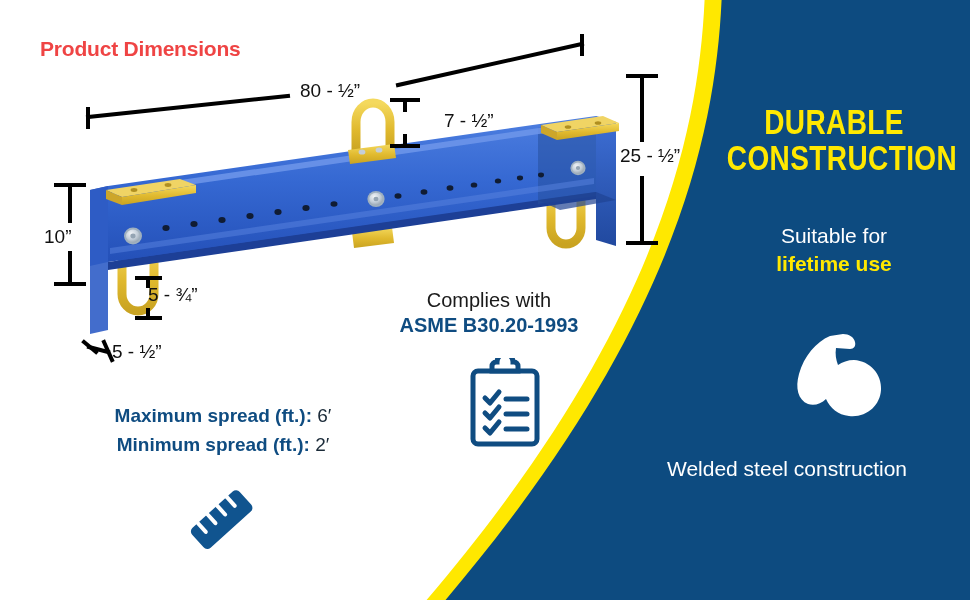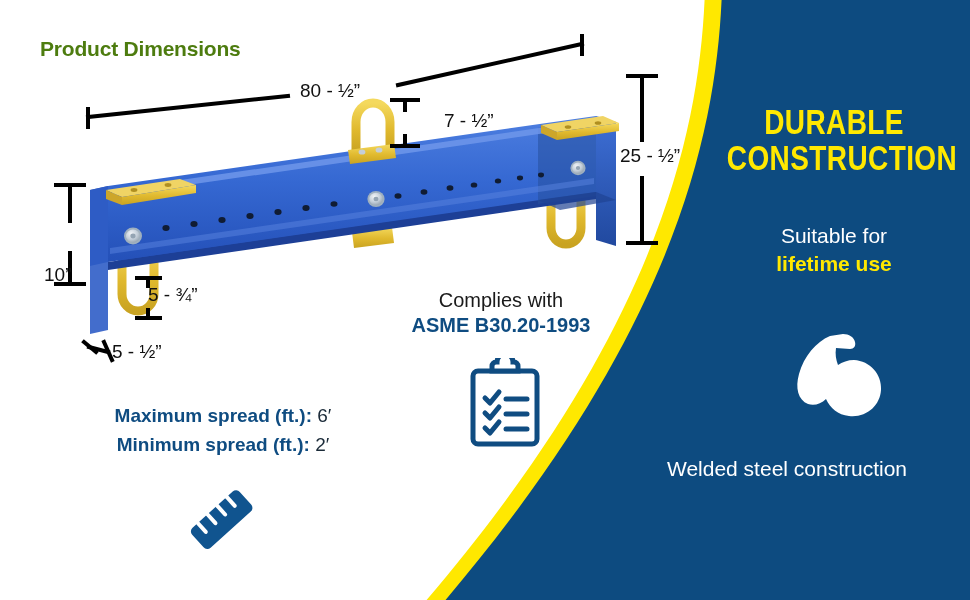--- a/index.html
+++ b/index.html
@@ -11,34 +11,34 @@
   }
   .canvas{position:relative;width:970px;height:600px;overflow:hidden;background:#fff;}
 
   
   .right-panel{position:absolute;inset:0;pointer-events:none;}
   .right-panel svg{display:block;width:970px;height:600px;}
 
   
   .prod-title{
     position:absolute;left:40px;top:37px;
-    font-size:21px;font-weight:bold;color:#4d7c0f;
+    font-size:21px;font-weight:bold;color:#ef4444;
     letter-spacing:-0.2px;
   }
 
   .dim-label{position:absolute;color:#111;font-size:19px;white-space:nowrap;}
   .dim-80{left:300px;top:80px;font-size:19px;}
   .dim-75{left:396px;top:110px;margin-left:48px;}
   .dim-25{left:620px;top:145px;}
-  .dim-10{left:44px;top:226px;margin-top:38px;}
+  .dim-10{left:44px;top:226px;}
   .dim-534{left:148px;top:284px;}
   .dim-512{left:112px;top:341px;}
 
   
-  .complies{position:absolute;left:396px;top:288px;width:210px;text-align:center;}
+  .complies{position:absolute;left:384px;top:288px;width:210px;text-align:center;}
   .complies .l1{font-size:20px;color:#1a1a1a;line-height:1.2;}
   .complies .l2{font-size:20px;color:#0f4c81;font-weight:bold;line-height:1.35;white-space:nowrap;}
 
   .clipboard{position:absolute;left:466px;top:358px;}
 
   
   .spread{position:absolute;left:78px;top:402px;width:290px;text-align:center;}
   .spread .row{font-size:19px;line-height:1.5;white-space:nowrap;}
   .spread .lbl{color:#0f4c81;font-weight:bold;text-align:center;}
   .spread .val{color:#1a2a38;font-weight:normal;}

